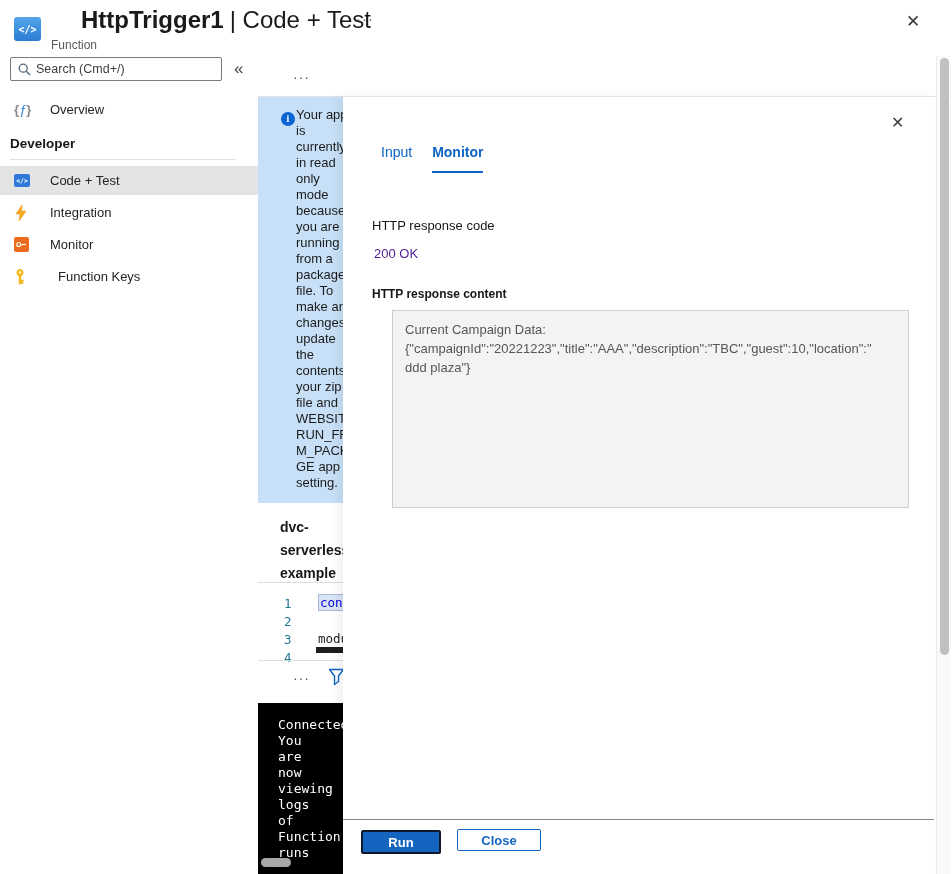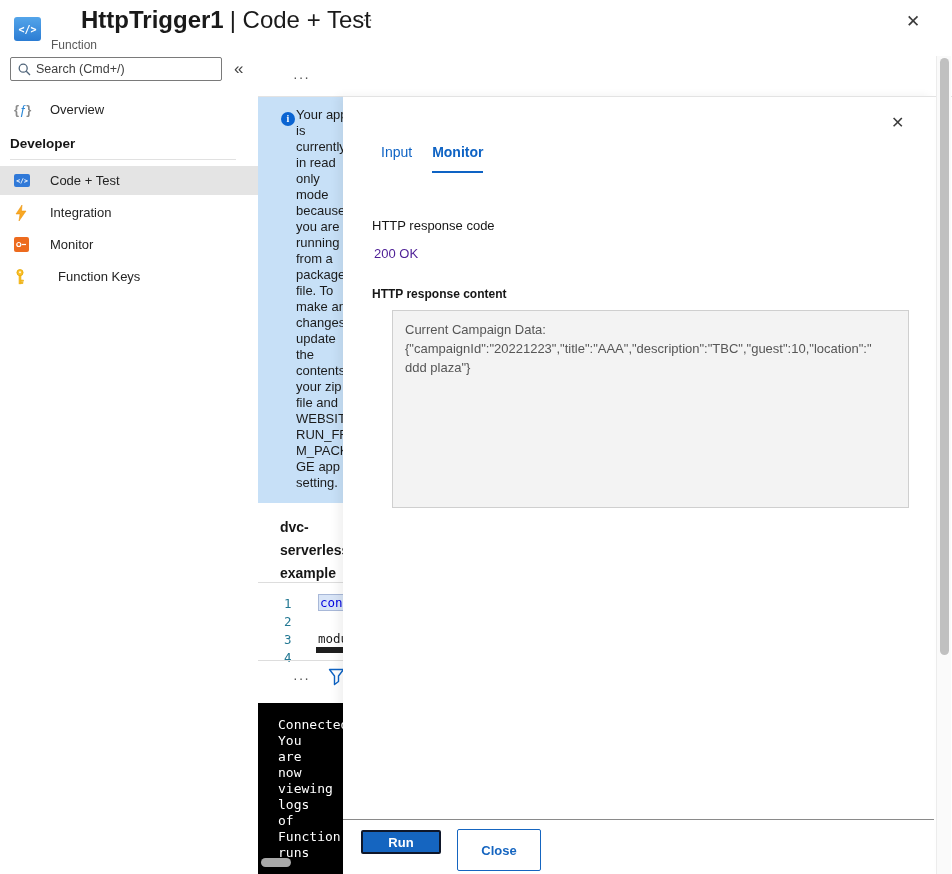--- a/index.html
+++ b/index.html
@@ -77,21 +77,21 @@
   .tab { font-size:14px; color:#0e63c4; padding-bottom:11px; cursor:pointer; border-bottom:2px solid transparent; }
   .tab.active { font-weight:700; border-bottom:2px solid #0e63c4; }
   .resp-code-label { position:absolute; left:29px; top:121px; font-size:13px; font-weight:400; color:#161616; }
   .resp-code-value { position:absolute; left:31px; top:149px; font-size:13px; color:#4c1d95; }
   .resp-content-label { position:absolute; left:29px; top:190px; font-size:12px; font-weight:700; color:#161616; }
   .content-box { position:absolute; left:29px; top:213px; width:517px; height:198px; background:#f3f3f3; border:1px solid #cfcfcf; overflow:hidden;margin-left:20px; }
   .content-box .pre { position:absolute; left:12px; top:9px; font-size:13px; line-height:19px; color:#565656; }
   .footer-divider { position:absolute; left:0; top:722px; width:591px; height:1px; background:#8a8a8a; }
   .run-btn { position:absolute; left:18px; top:733px; width:80px; height:24px; background:#1565c0; color:#fff; border:2px solid #0f172a; border-radius:2px;
              font-size:13px; font-weight:600; cursor:pointer; font-family:"Liberation Sans",sans-serif; }
-  .close-btn { position:absolute; left:114px; top:732px; width:84px; height:42px; background:#fff; color:#1565c0; border:1px solid #1565c0; border-radius:2px;
+  .close-btn { position:absolute; left:114px; top:732px; width:84px; height:22px; background:#fff; color:#1565c0; border:1px solid #1565c0; border-radius:2px;
              font-size:13px; font-weight:600; cursor:pointer; font-family:"Liberation Sans",sans-serif; }
 
   
   .v-scrollbar { position:absolute; left:936px; top:56px; width:15px; height:818px; background:#fafafa; border-left:1px solid #ececec; z-index:5; }
   .v-thumb { position:absolute; left:3px; top:2px; width:9px; height:597px; border-radius:4.5px; background:#c0c0c0; cursor:pointer; }
 </style>
 </head>
 <body>
 
 <div id="app">

